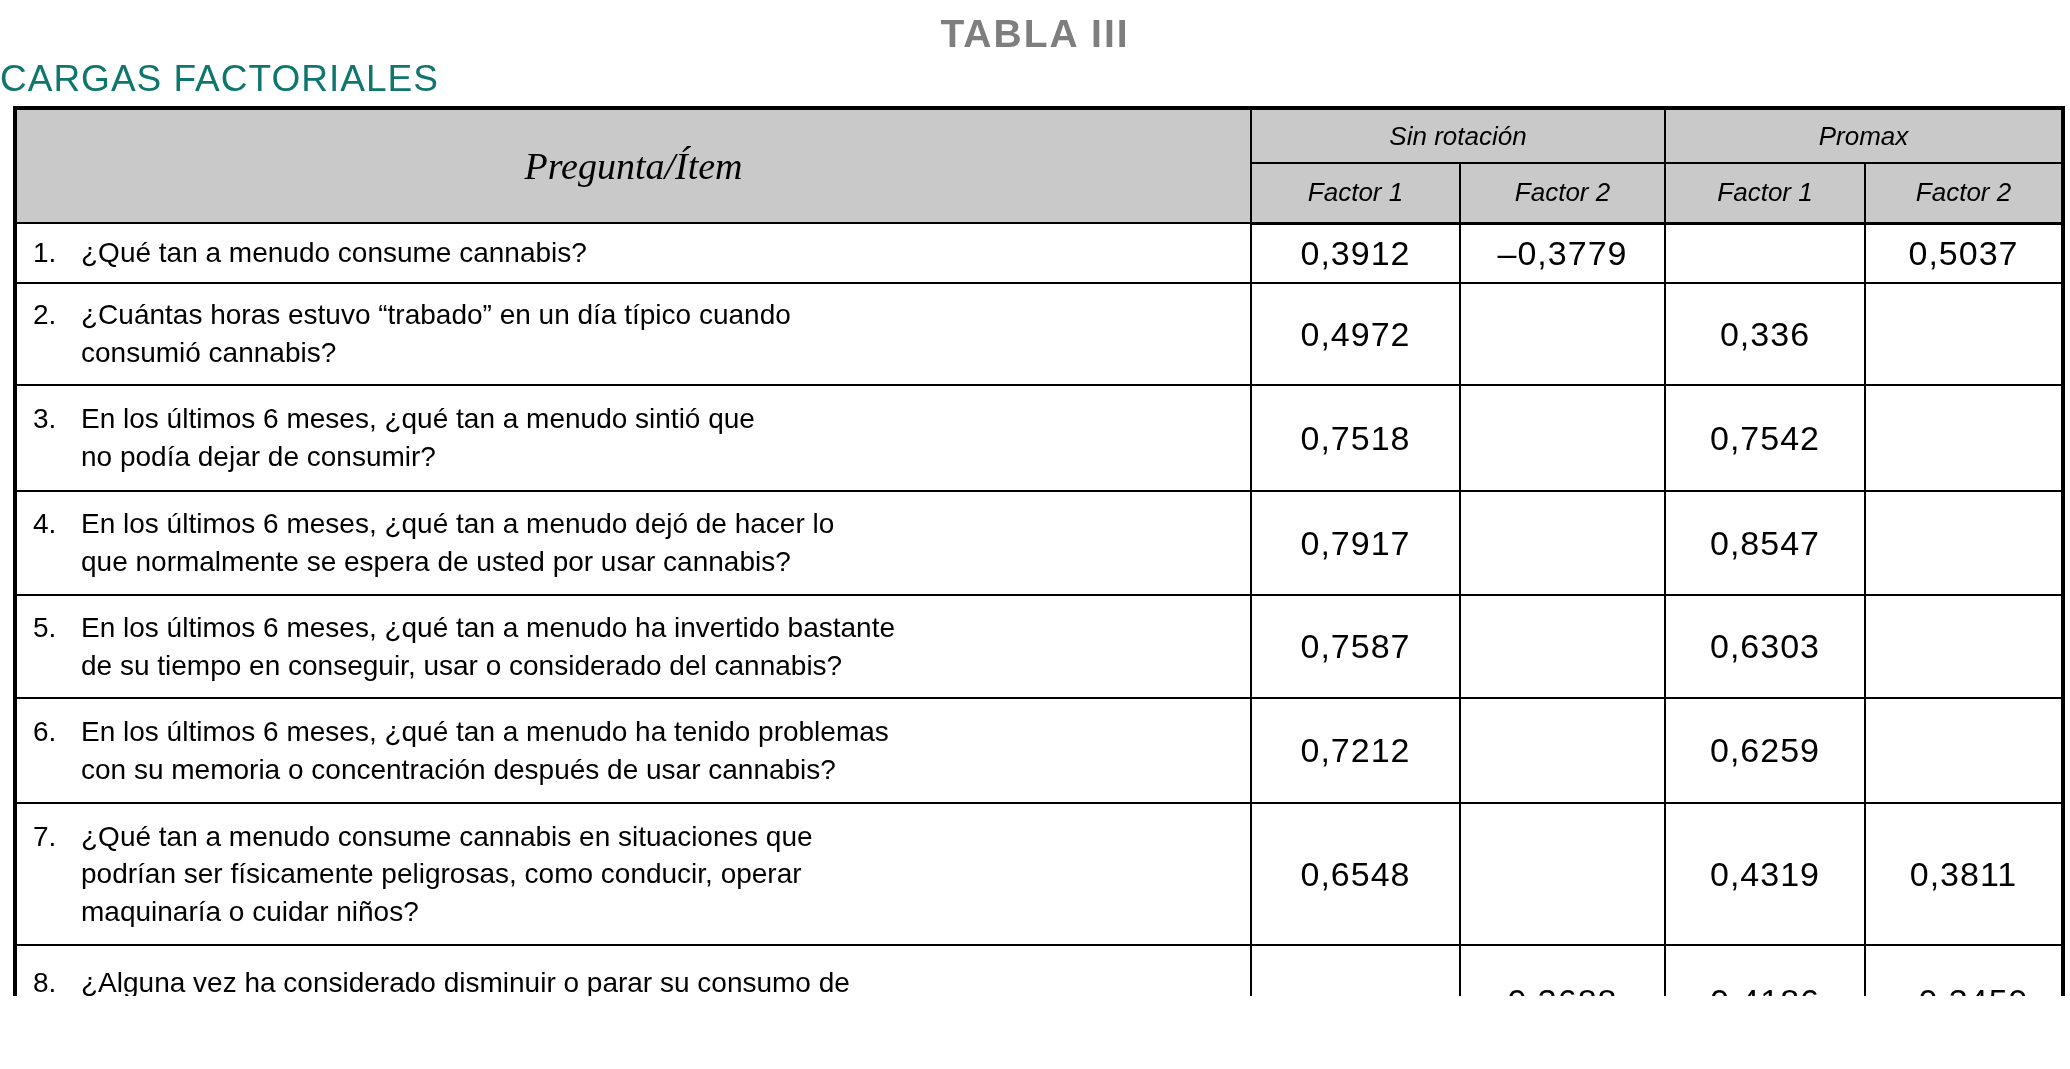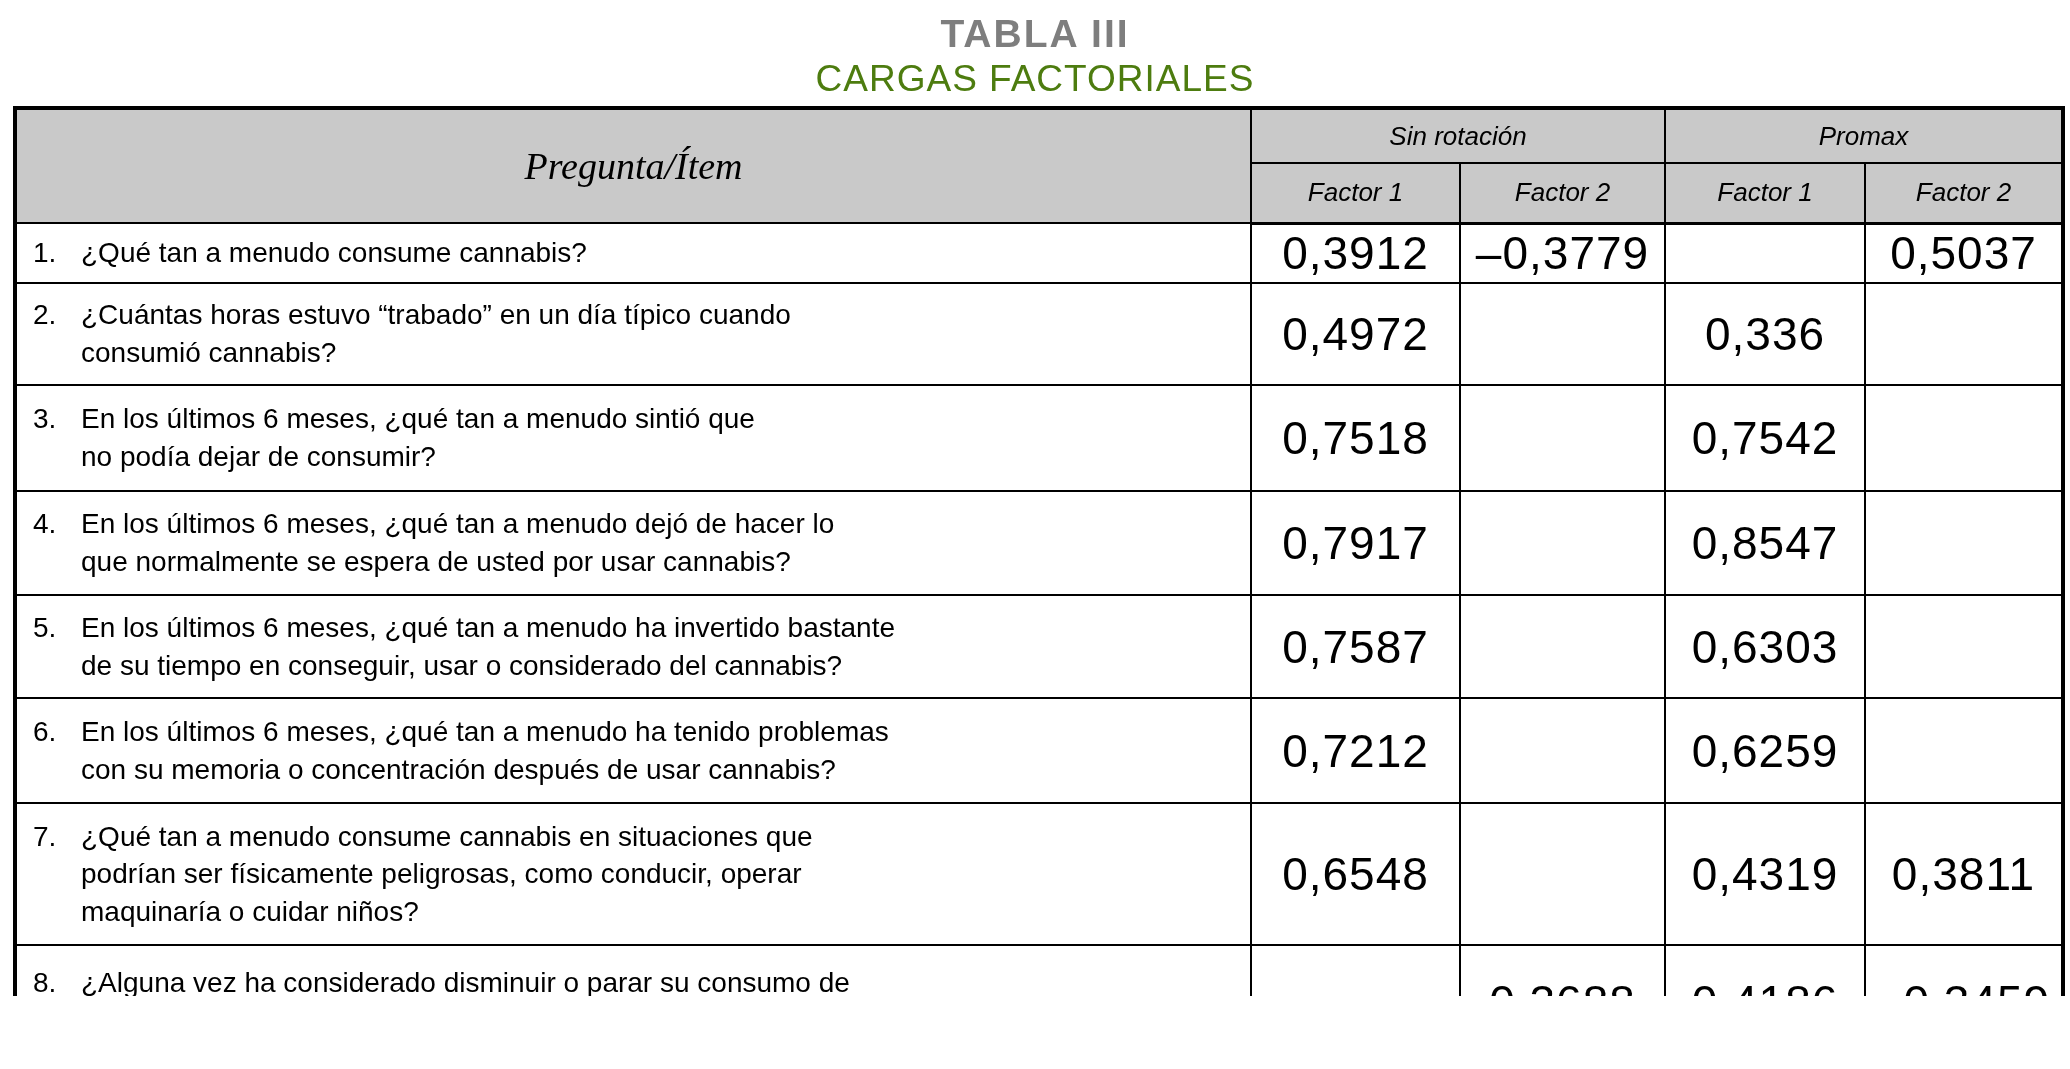--- a/index.html
+++ b/index.html
@@ -19,24 +19,24 @@
   .title {
     margin-top: 12px;
     text-align: center;
     font-size: 39px;
     font-weight: bold;
     letter-spacing: 2px;
     color: var(--title-gray);
   }
   .subtitle {
     margin-top: 2px;
-    text-align: center;
+    text-align: left;
     font-size: 37px;
     letter-spacing: 1px;
-    color: #4d7c0f;
+    color: #0f766e;
   }
   table.factors {
     margin-left: 13px;
     margin-top: 6px;
     width: 2048px;
     table-layout: fixed;
     border-collapse: collapse;
     border: 4px solid var(--border-color);
   }
   col.c-q  { width: 1236px; }
@@ -56,21 +56,21 @@
     vertical-align: middle;
   }
   thead tr.hgroup  { height: 55px; }
   thead tr.hfactor { height: 60px; }
   thead tr.hfactor th { border-bottom: 3px solid var(--border-color); font-style: italic; }
   th.qhead { font-size: 38px; font-family: Liberation Serif, serif; }
 
   tbody td { vertical-align: middle; }
   td.vcell {
     text-align: center;
-    font-size: 46px;
+    font-size: 34px;
     letter-spacing: 1px;
   }
   td.qcell {
     font-size: 28px;
     line-height: 1.34;
     padding: 8px 10px 8px 64px;
   }
   .qline { white-space: nowrap; }
   .qnum {
     display: inline-block;

